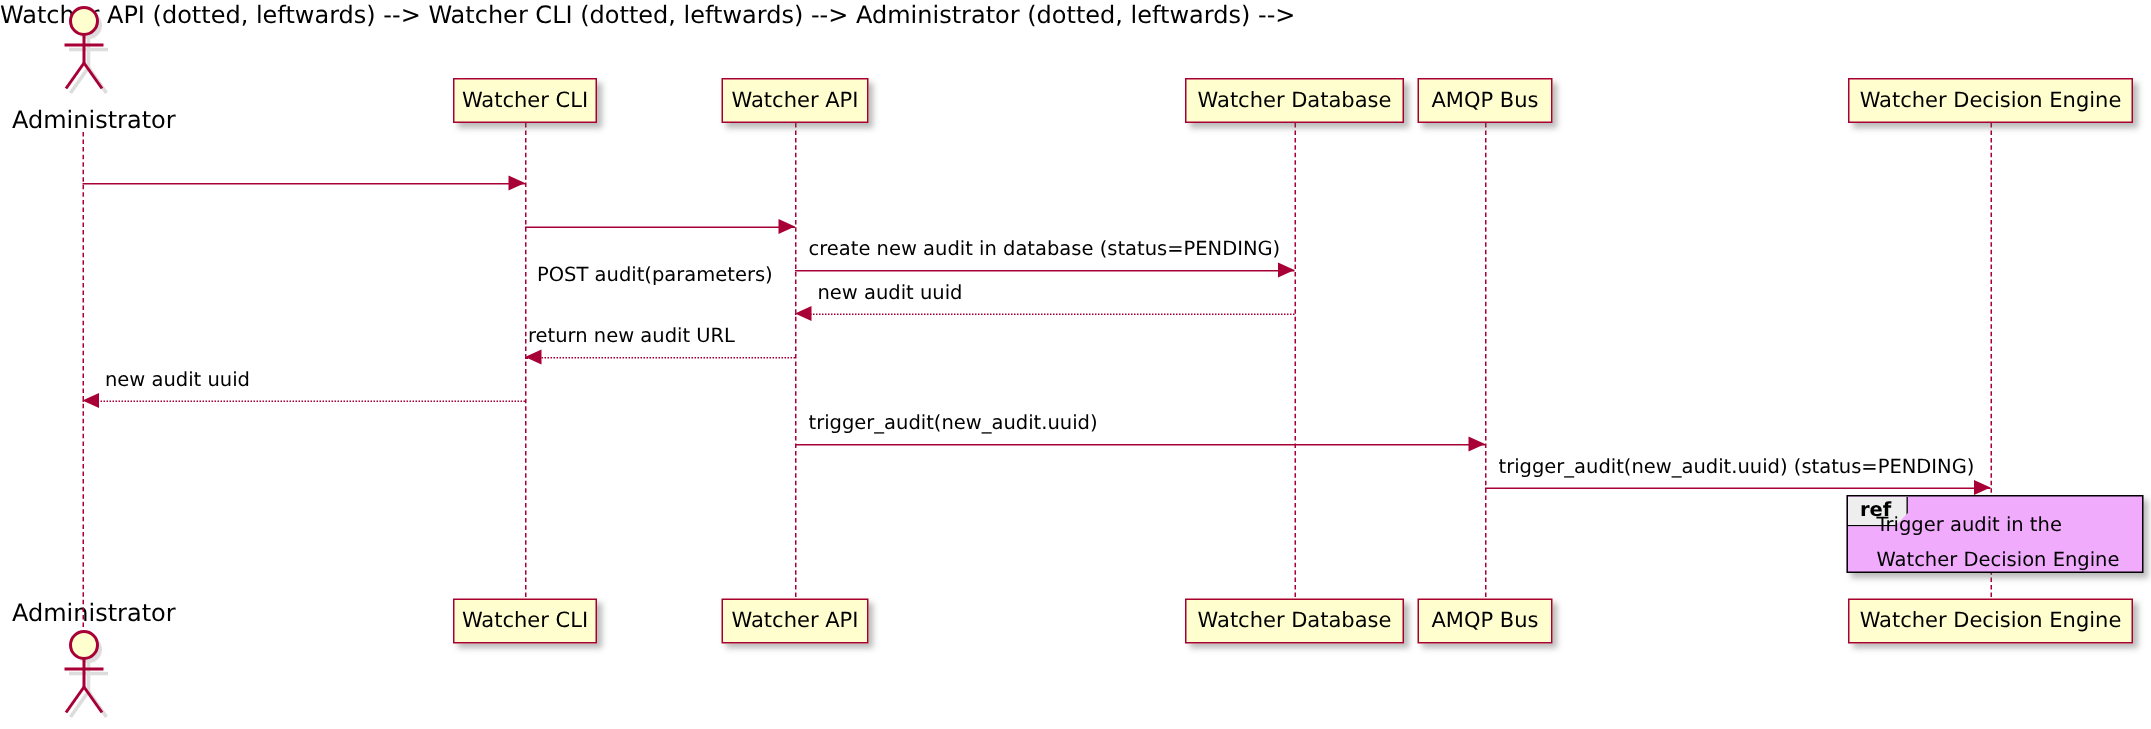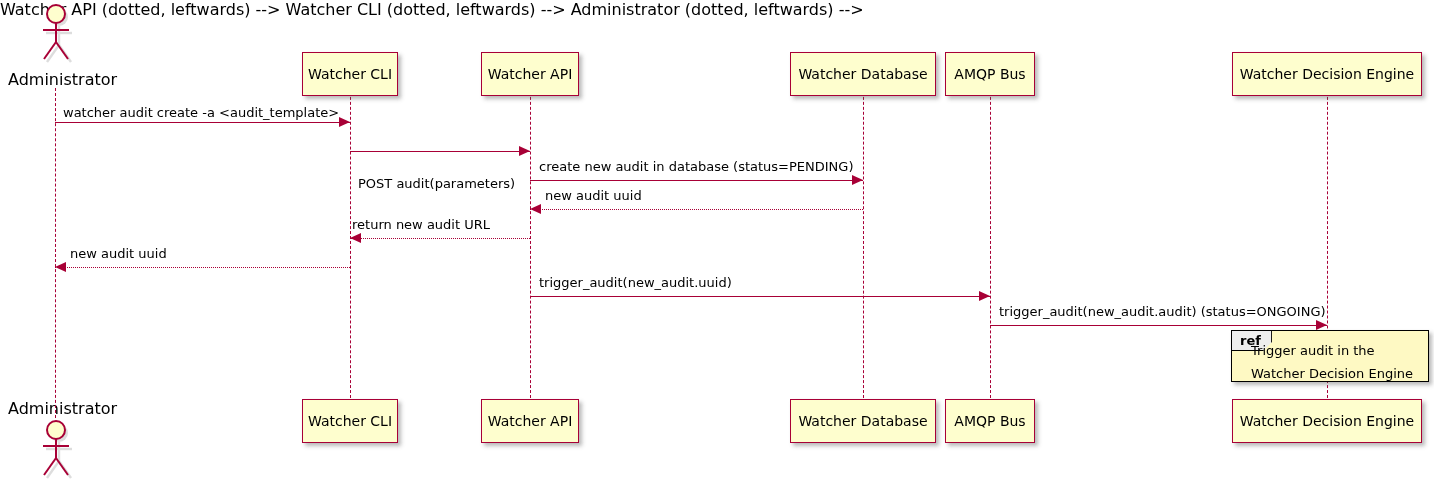--- a/index.html
+++ b/index.html
@@ -33,21 +33,21 @@
     background: #FEFECE;
     border: 1.5px solid #A80036;
     box-shadow: 3px 3px 4px rgba(90,90,90,0.42);
     color: #000000;
     font-size: 14px;
     line-height: 1;
     display: flex;
     align-items: center;
     justify-content: center;
     white-space: nowrap;
-    height: 44px;
+    height: 30px;
   }
   
   .actor {
     position: absolute;
   }
   .actor-label {
     position: absolute;
     font-size: 16px;
     color: #000;
     white-space: nowrap;
@@ -80,21 +80,21 @@
     position: absolute;
     font-size: 13px;
     color: #000000;
     white-space: nowrap;
     line-height: 1;
   }
   
   .ref-box {
     position: absolute;
     box-sizing: border-box;
-    background: #fef9c3;
+    background: #f0abfc;
     border: 1.5px solid #000000;
     box-shadow: 3px 3px 4px rgba(90,90,90,0.42);
   }
   .ref-tab {
     position: absolute;
     left: 0;
     top: 0;
     box-sizing: border-box;
     background: #EEEEEE;
     border-right: 1.5px solid #000000;
@@ -195,21 +195,20 @@
   <div class="pbox" style="left:945px; top:399px; width:90px;">
     <span>AMQP Bus</span>
   </div>
   <div class="pbox" style="left:1232px; top:399px; width:190px;">
     <span>Watcher Decision Engine</span>
   </div>
 
   
   <div class="msg-line" style="left:55px; top:122px; width:295px;"></div>
   <div class="arrow-head right" style="left:339px; top:117px;"></div>
-  <div class="msg-label" style="left:63px; top:106px;">watcher audit create -a &lt;audit_template&gt;</div>
 
   
   <div class="msg-line" style="left:350px; top:151px; width:180px;"></div>
   <div class="arrow-head right" style="left:519px; top:146px;"></div>
   <div class="msg-label" style="left:358px; top:131px;margin-top:46px;">POST audit(parameters)</div>
 
   
   <div class="msg-line" style="left:530px; top:180px; width:333px;"></div>
   <div class="arrow-head right" style="left:852px; top:175px;"></div>
   <div class="msg-label" style="left:539px; top:160px;">create new audit in database (status=PENDING)</div>
@@ -230,21 +229,21 @@
   <div class="msg-label" style="left:70px; top:247px;">new audit uuid</div>
 
   
   <div class="msg-line" style="left:530px; top:296px; width:460px;"></div>
   <div class="arrow-head right" style="left:979px; top:291px;"></div>
   <div class="msg-label" style="left:539px; top:276px;">trigger_audit(new_audit.uuid)</div>
 
   
   <div class="msg-line" style="left:990px; top:325px; width:337px;"></div>
   <div class="arrow-head right" style="left:1316px; top:320px;"></div>
-  <div class="msg-label" style="left:999px; top:305px;">trigger_audit(new_audit.audit) (status=ONGOING)</div>
+  <div class="msg-label" style="left:999px; top:305px;">trigger_audit(new_audit.uuid) (status=PENDING)</div>
 
   
   <div class="ref-box" style="left:1231px; top:330px; width:198px; height:52px;">
     <div class="ref-tab">ref</div>
     <div class="ref-body" style="left:19px; top:12px;">Trigger audit in the</div>
     <div class="ref-body" style="left:19px; top:35px;">Watcher Decision Engine</div>
   </div>
 
 </div>
 

